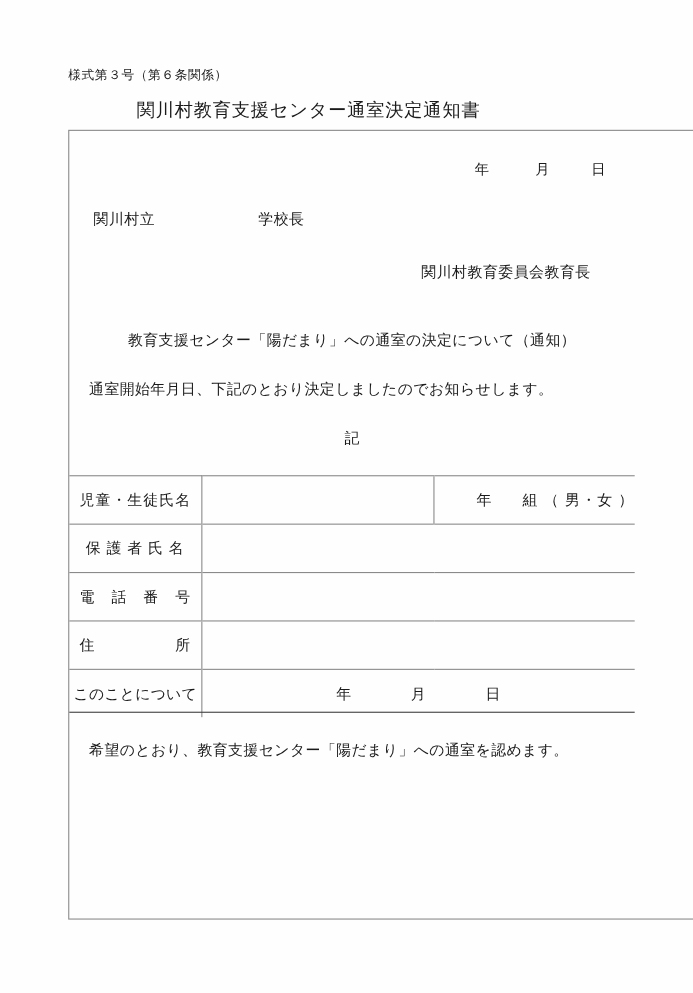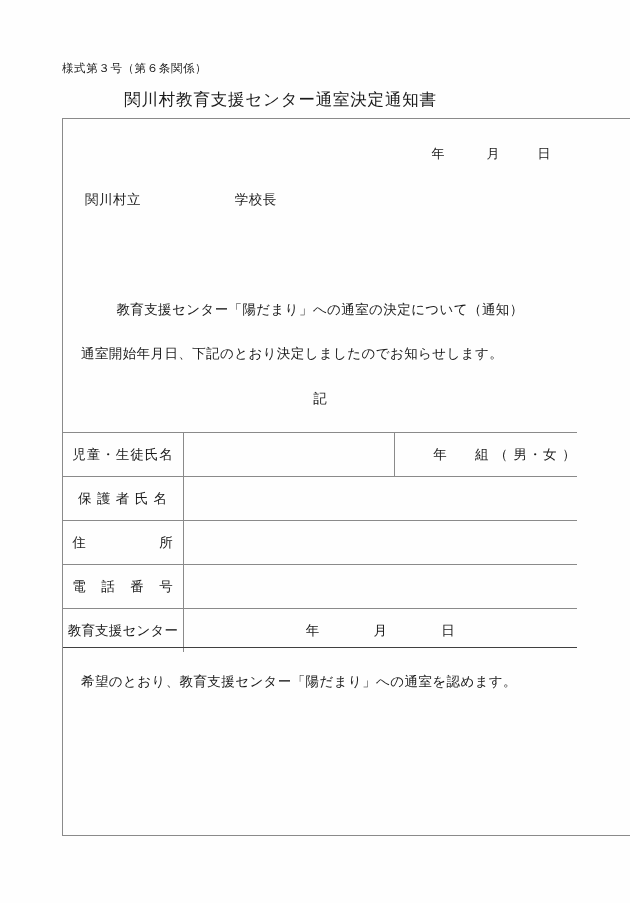--- a/index.html
+++ b/index.html
@@ -197,20 +197,21 @@
         <span class="sp-mid"></span>
         <span>日</span>
       </div>
 
       <div class="addressee">
         <span>関川村立</span>
         <span class="sp-school"></span>
         <span>学校長</span>
       </div>
 
+      <div class="issuer">関川村教育委員会教育長</div>
 
       <div class="subject">教育支援センター「陽だまり」への通室の決定について（通知）</div>
 
       <div class="body-text">通室開始年月日、下記のとおり決定しましたのでお知らせします。</div>
 
       <div class="ki-mark">記</div>
 
     </div>
 
     <table class="table">
@@ -223,29 +224,29 @@
             <span class="sp-cls"></span>
             <span>組</span>
             <span>（ 男・女 ）</span>
           </td>
         </tr>
         <tr>
           <td class="cell-label">保 護 者 氏 名</td>
           <td class="cell-blank" colspan="2"></td>
         </tr>
         <tr>
+          <td class="cell-label">電　話　番　号</td>
+          <td class="cell-blank" colspan="2"></td>
+        </tr>
+        <tr>
           <td class="cell-label">住　　　　　所</td>
           <td class="cell-blank" colspan="2"></td>
         </tr>
         <tr>
-          <td class="cell-label">電　話　番　号</td>
-          <td class="cell-blank" colspan="2"></td>
-        </tr>
-        <tr>
-          <td class="cell-label cell-label-tight">教育支援センター</td>
+          <td class="cell-label cell-label-tight">このことについて</td>
           <td class="cell-date" colspan="2">
             <span>年</span>
             <span class="sp-date1"></span>
             <span>月</span>
             <span class="sp-date2"></span>
             <span>日</span>
           </td>
         </tr>
       </tbody>
     </table>

